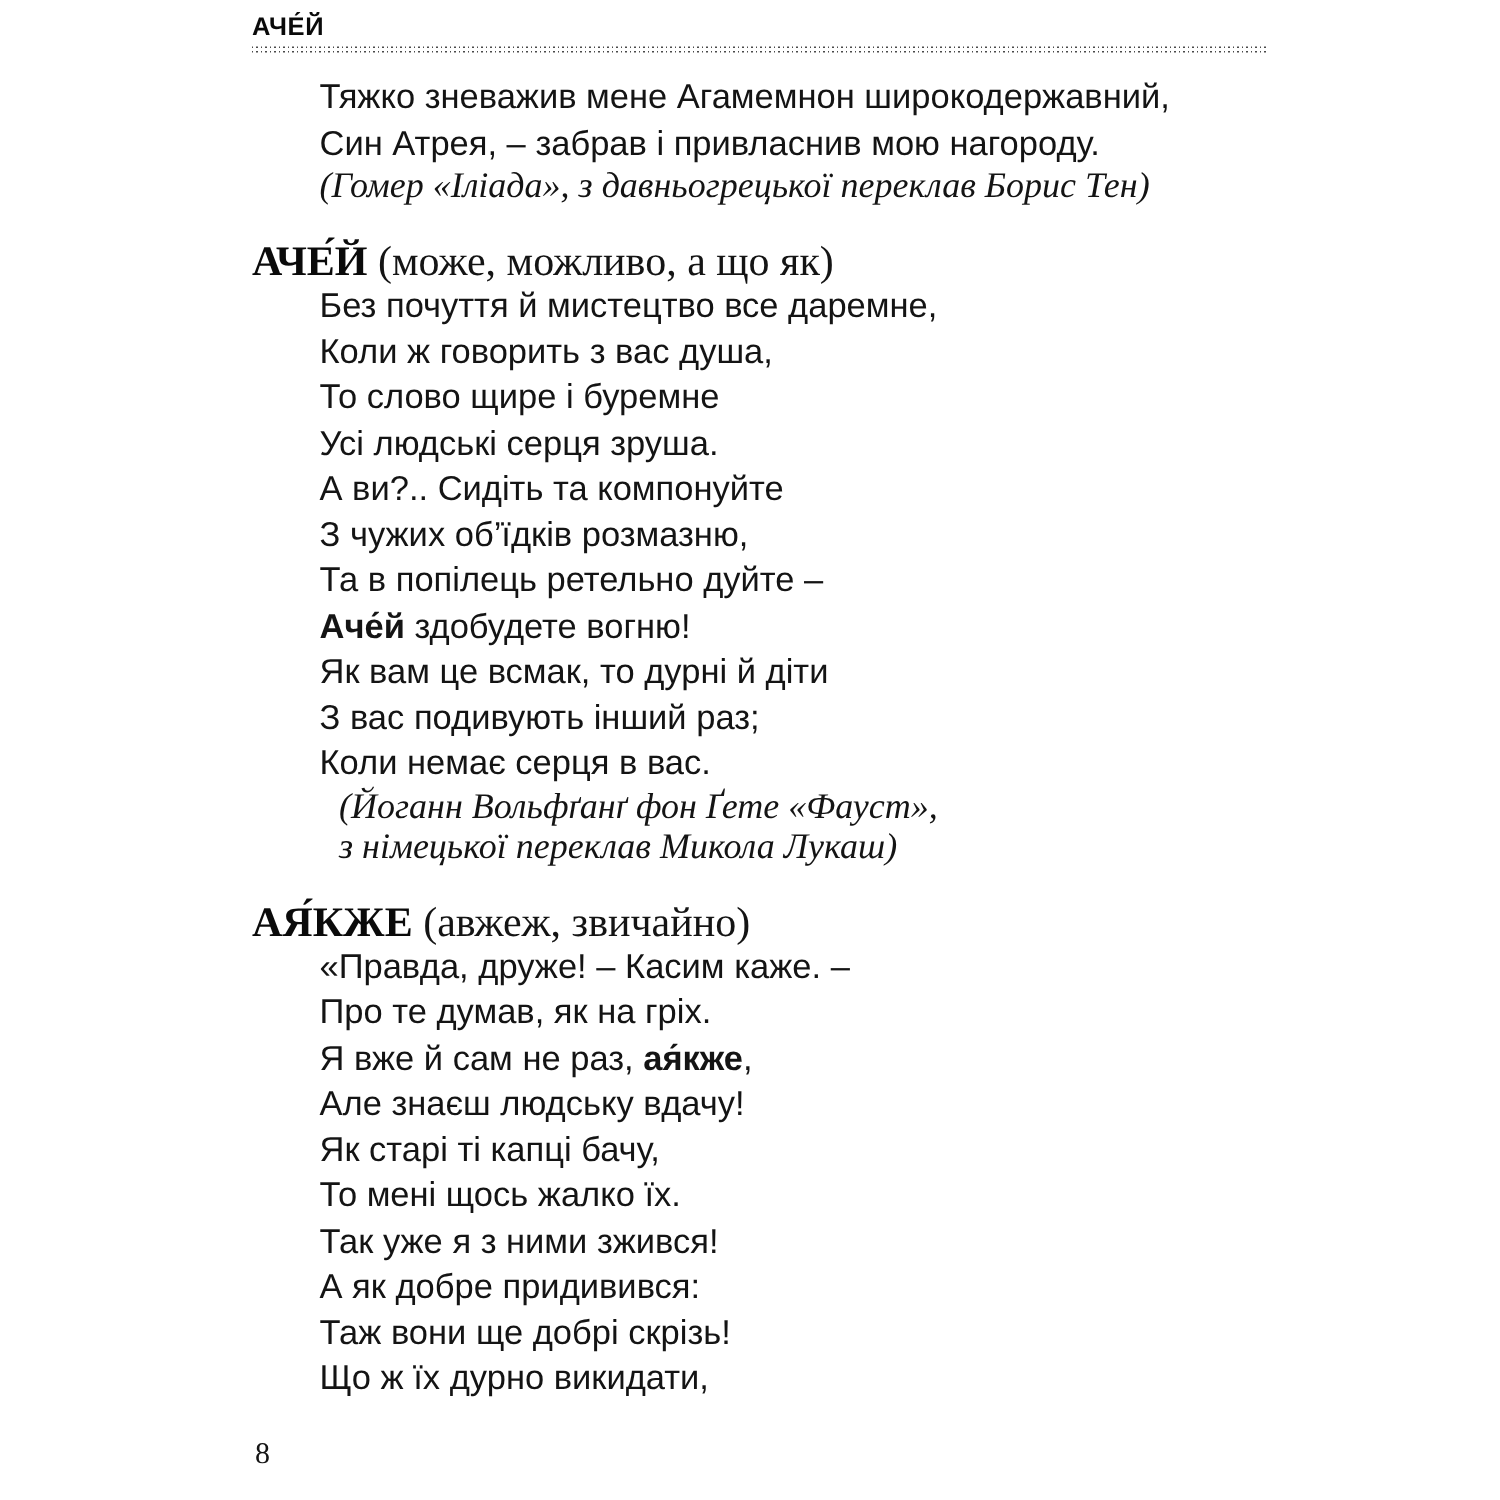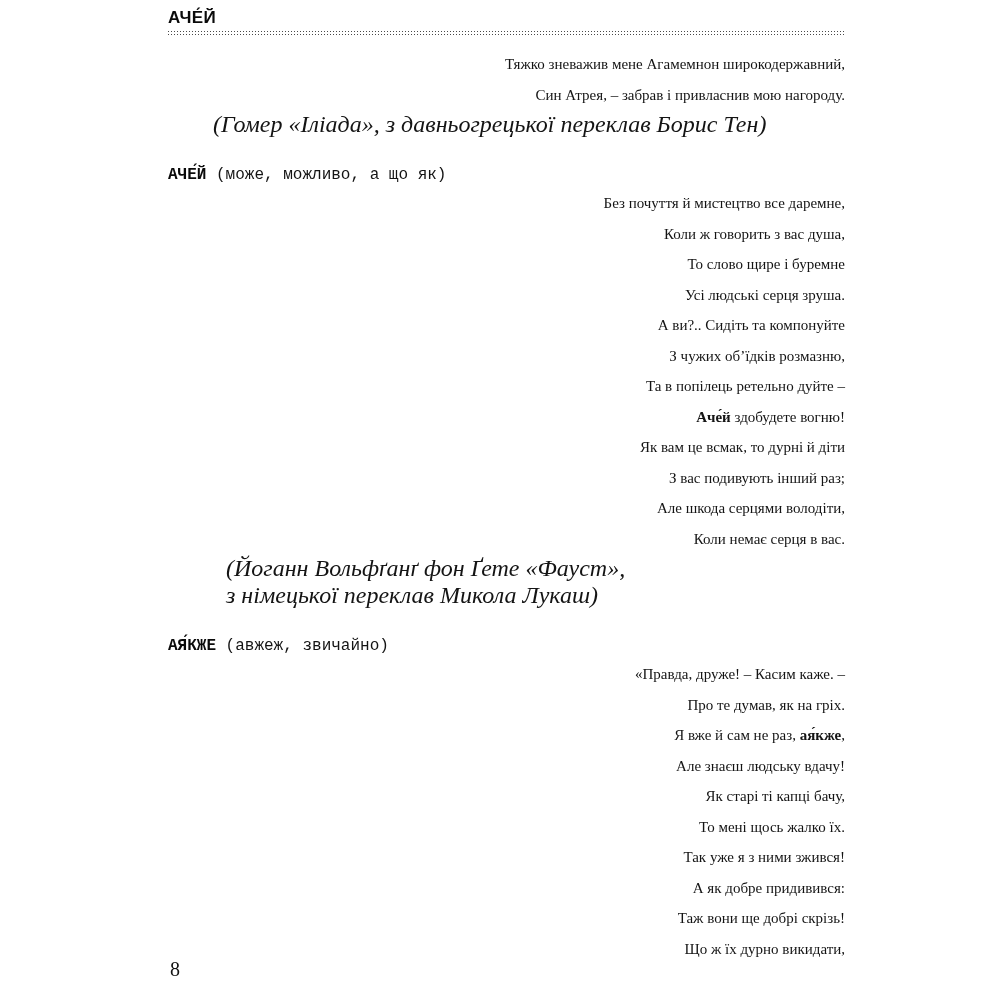--- a/index.html
+++ b/index.html
@@ -14,25 +14,25 @@
     font-weight:700;font-size:17px;line-height:20px;color:#0a0a0a;
     letter-spacing:.4px;
   }
   .dotted-rule{
     margin-top:3px;height:4px;
     background:
       repeating-linear-gradient(90deg,#4a4a4a 0 1px,transparent 1px 3px) 0 0/100% 1px no-repeat,
       repeating-linear-gradient(90deg,#4a4a4a 0 1px,transparent 1px 3px) 0 3px/100% 1px no-repeat;
   }
   .intro{margin:14px 0 0 45px;}
-  .poem{font-family:Liberation Serif, serif;font-size:15px;line-height:30.5px;text-align:right;}
+  .poem{font-family:Liberation Sans, sans-serif;font-size:23px;line-height:30.5px;}
   .poem .bold{font-weight:700;}
   .attr{font-family:"Liberation Serif",serif;font-style:italic;font-size:24px;line-height:27px;margin-top:1px;}
   .entry{margin-top:24px;}
-  .entry-head{font-family:Liberation Mono, monospace;font-weight:700;font-size:16px;line-height:26px;color:#0a0a0a;}
+  .entry-head{font-family:Liberation Serif, serif;font-weight:700;font-size:28px;line-height:26px;color:#0a0a0a;}
   .entry-head .gloss{font-weight:400;color:#141414;}
   .entry .poem{margin-left:45px;margin-top:0;}
   .entry .attr{margin-left:58px;}
   .page-number{position:absolute;left:170px;top:956px;font-family:"Liberation Serif",serif;font-size:20px;line-height:26px;}
 </style>
 </head>
 <body>
 
 <div class="page">
   <div class="content">
@@ -59,21 +59,20 @@
             <div><span>Без почуття й мистецтво все даремне,</span></div>
             <div><span>Коли ж говорить з вас душа,</span></div>
             <div><span>То слово щире і буремне</span></div>
             <div><span>Усі людські серця зруша.</span></div>
             <div><span>А ви?.. Сидіть та компонуйте</span></div>
             <div><span>З чужих об’їдків розмазню,</span></div>
             <div><span>Та в попілець ретельно дуйте –</span></div>
             <div><span class="bold">Аче́й</span><span> здобудете вогню!</span></div>
             <div><span>Як вам це всмак, то дурні й діти</span></div>
             <div><span>З вас подивують інший раз;</span></div>
-            <div><span>Але шкода серцями володіти,</span></div>
             <div><span>Коли немає серця в вас.</span></div>
           </div>
           <div class="attr">
             <div><span>(Йоганн Вольфґанґ фон Ґете «Фауст»,</span></div>
             <div><span>з німецької переклав Микола Лукаш)</span></div>
           </div>
         </section>
         <section class="entry">
           <div class="entry-head"><span>АЯ́КЖЕ </span><span class="gloss">(авжеж, звичайно)</span></div>
           <div class="poem">

